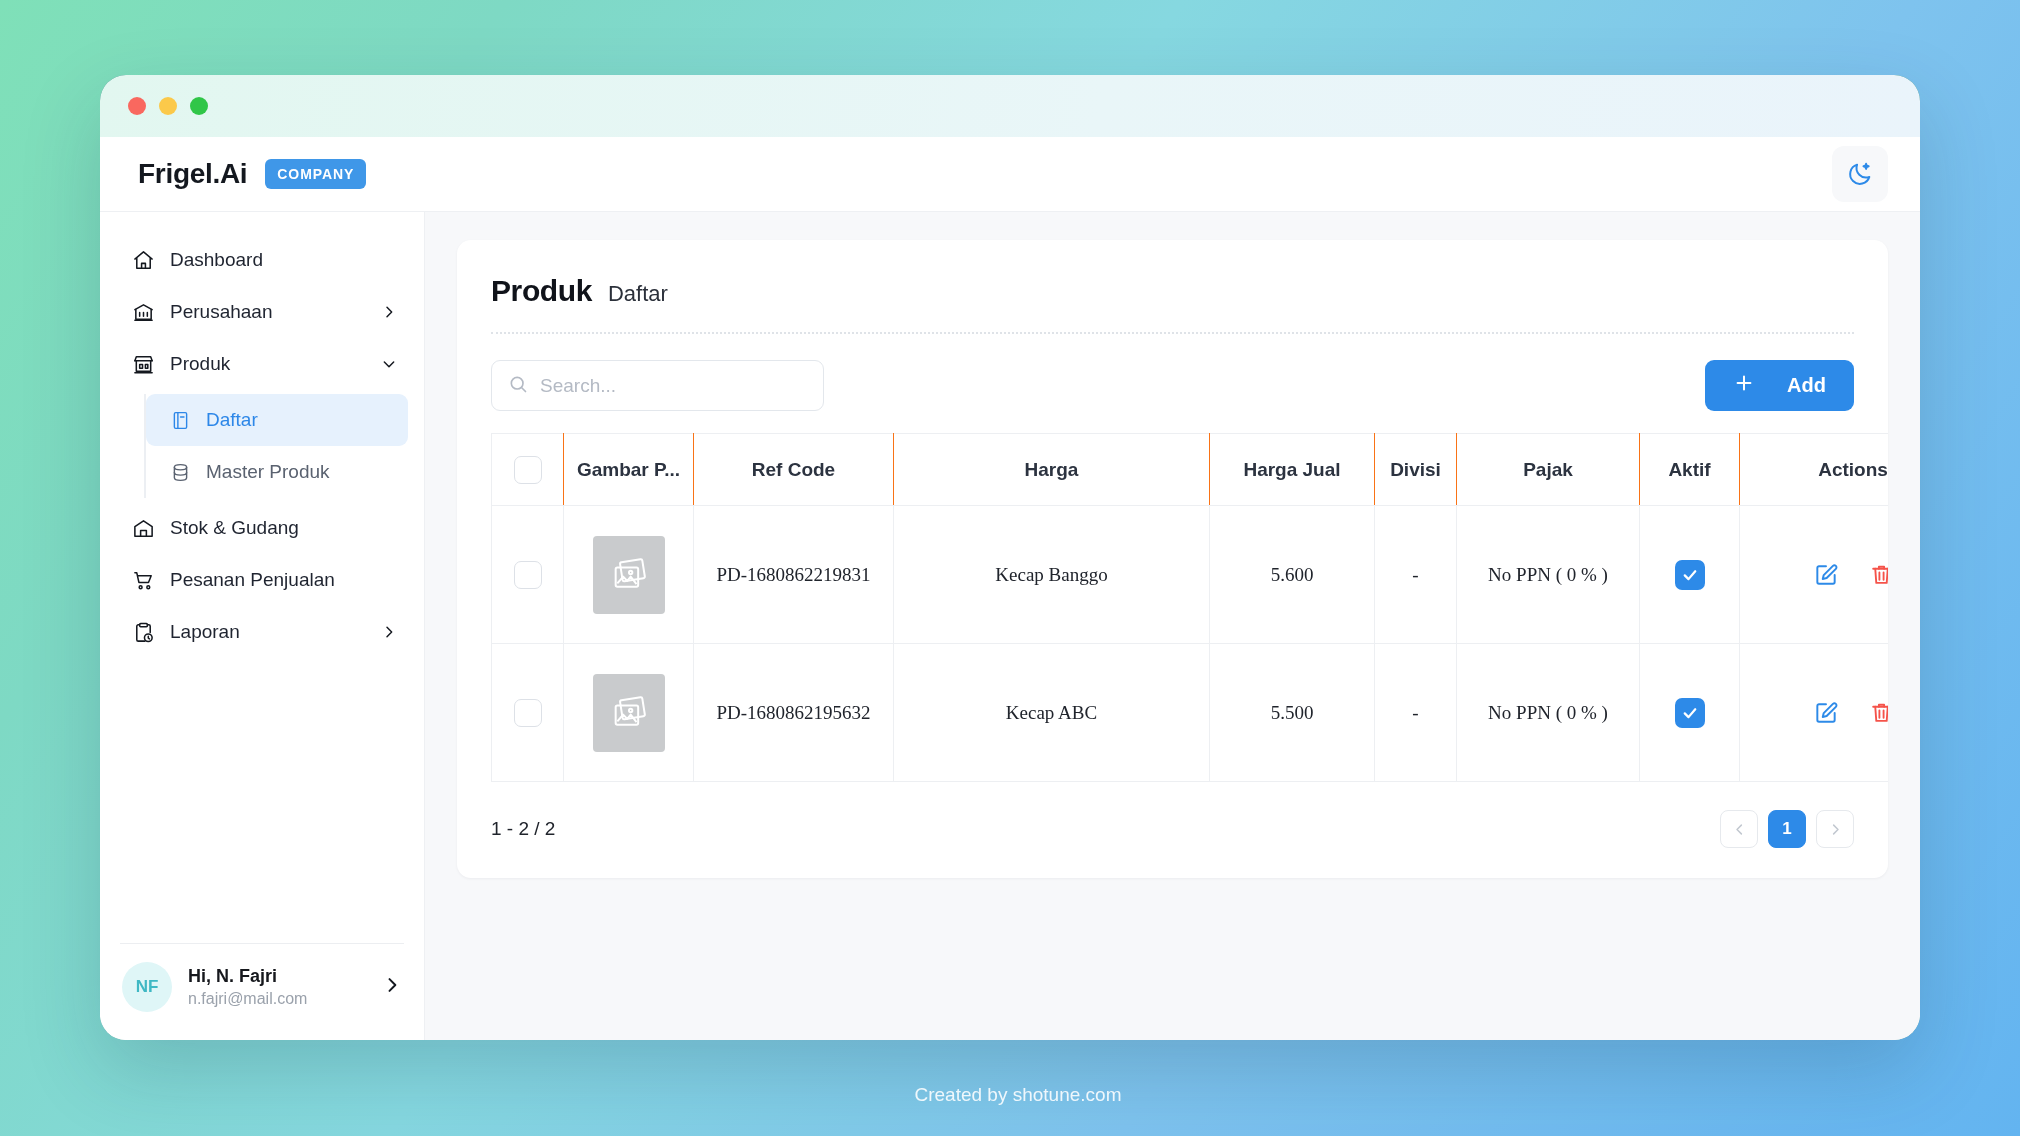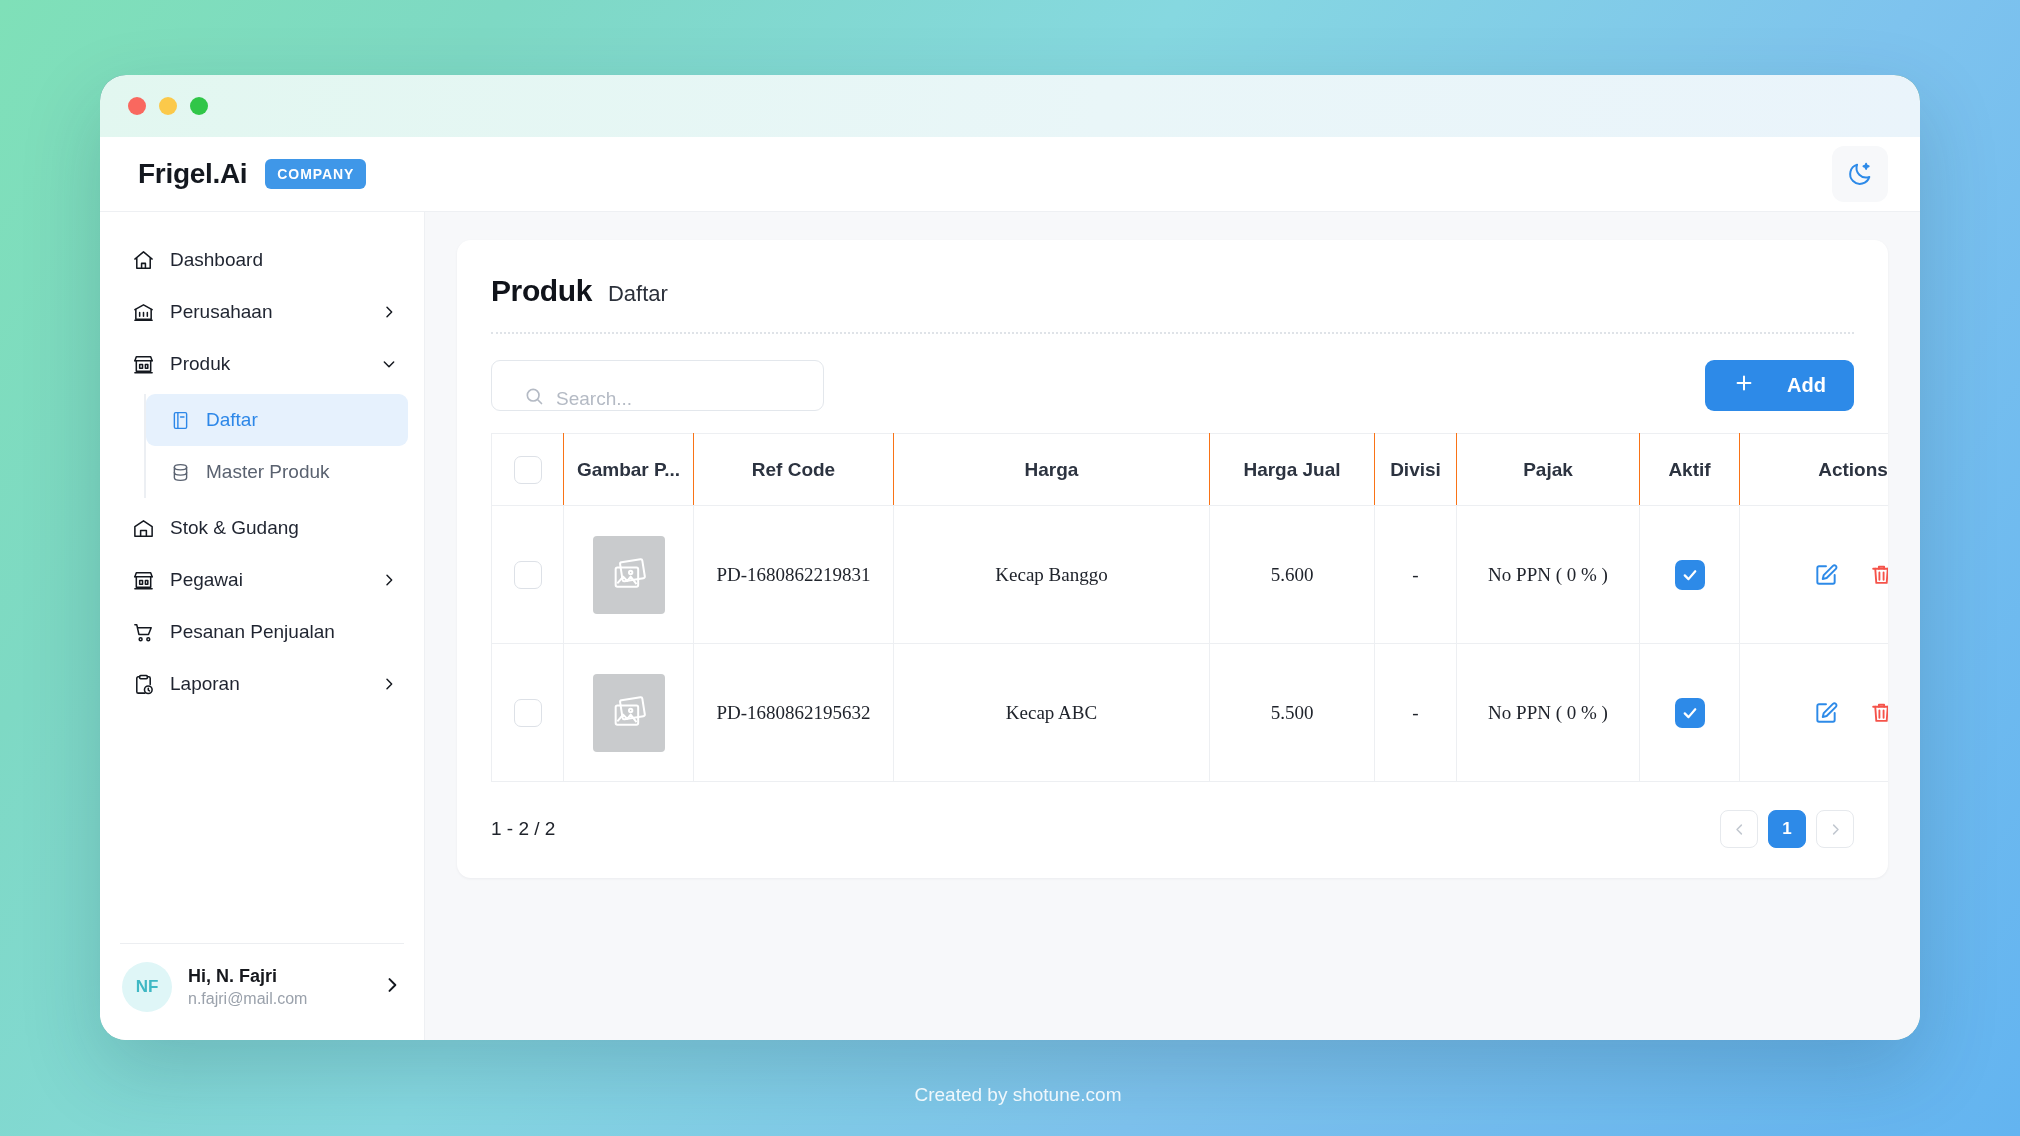--- a/index.html
+++ b/index.html
@@ -203,22 +203,22 @@
     display: flex;
     align-items: center;
     padding: 26px 34px 22px 34px;
   }
   .search-box {
     width: 333px;
     height: 51px;
     border: 1px solid #e3e7ec;
     border-radius: 9px;
     display: flex;
-    align-items: flex-end;
-    padding: 0 32px;
+    align-items: center;
+    padding: 0 16px;
     background: #ffffff;
   }
   .search-box input {
     border: 0;
     outline: 0;
     font-size: 19px;
     color: #2b303a;
     margin-left: 12px;
     width: 100%;
     font-family: "Liberation Sans", sans-serif;
@@ -466,38 +466,20 @@
         <div class="nav-item">
           <span class="ic">
             <svg width="23" height="23" viewBox="0 0 24 24" fill="none" stroke="#14181f" stroke-width="1.6" stroke-linecap="round" stroke-linejoin="round">
               <path d="M3 10l9-6 9 6v10H3z"></path>
                 <path d="M9 20v-6h6v6"></path>
             </svg>
           </span>
           <span class="lbl">Stok &amp; Gudang</span>
         </div>
 
-        <div class="nav-item">
-          <span class="ic">
-            <svg width="23" height="23" viewBox="0 0 24 24" fill="none" stroke="#14181f" stroke-width="1.6" stroke-linecap="round" stroke-linejoin="round">
-              <path d="M3 8l1.5-4h15L21 8"></path>
-                <path d="M3 8h18"></path>
-                <path d="M4.5 8v11h15V8"></path>
-              <path d="M3 20.5h18"></path>
-                <path d="M8 12h3v4H8z"></path>
-                <path d="M14 12h2.5v4H14z"></path>
-            </svg>
-          </span>
-          <span class="lbl">Pegawai</span>
-          <span class="chev">
-            <svg width="16" height="16" viewBox="0 0 24 24" fill="none" stroke="#14181f" stroke-width="2.2" stroke-linecap="round" stroke-linejoin="round">
-              <polyline points="9 5 16 12 9 19"></polyline>
-            </svg>
-          </span>
-        </div>
 
         <div class="nav-item">
           <span class="ic">
             <svg width="23" height="23" viewBox="0 0 24 24" fill="none" stroke="#14181f" stroke-width="1.6" stroke-linecap="round" stroke-linejoin="round">
               <path d="M3 4h2l2.2 10h10L20 7H6"></path>
                 <circle cx="9" cy="19" r="1.5"></circle>
                 <circle cx="17" cy="19" r="1.5"></circle>
             </svg>
           </span>
           <span class="lbl">Pesanan Penjualan</span>

